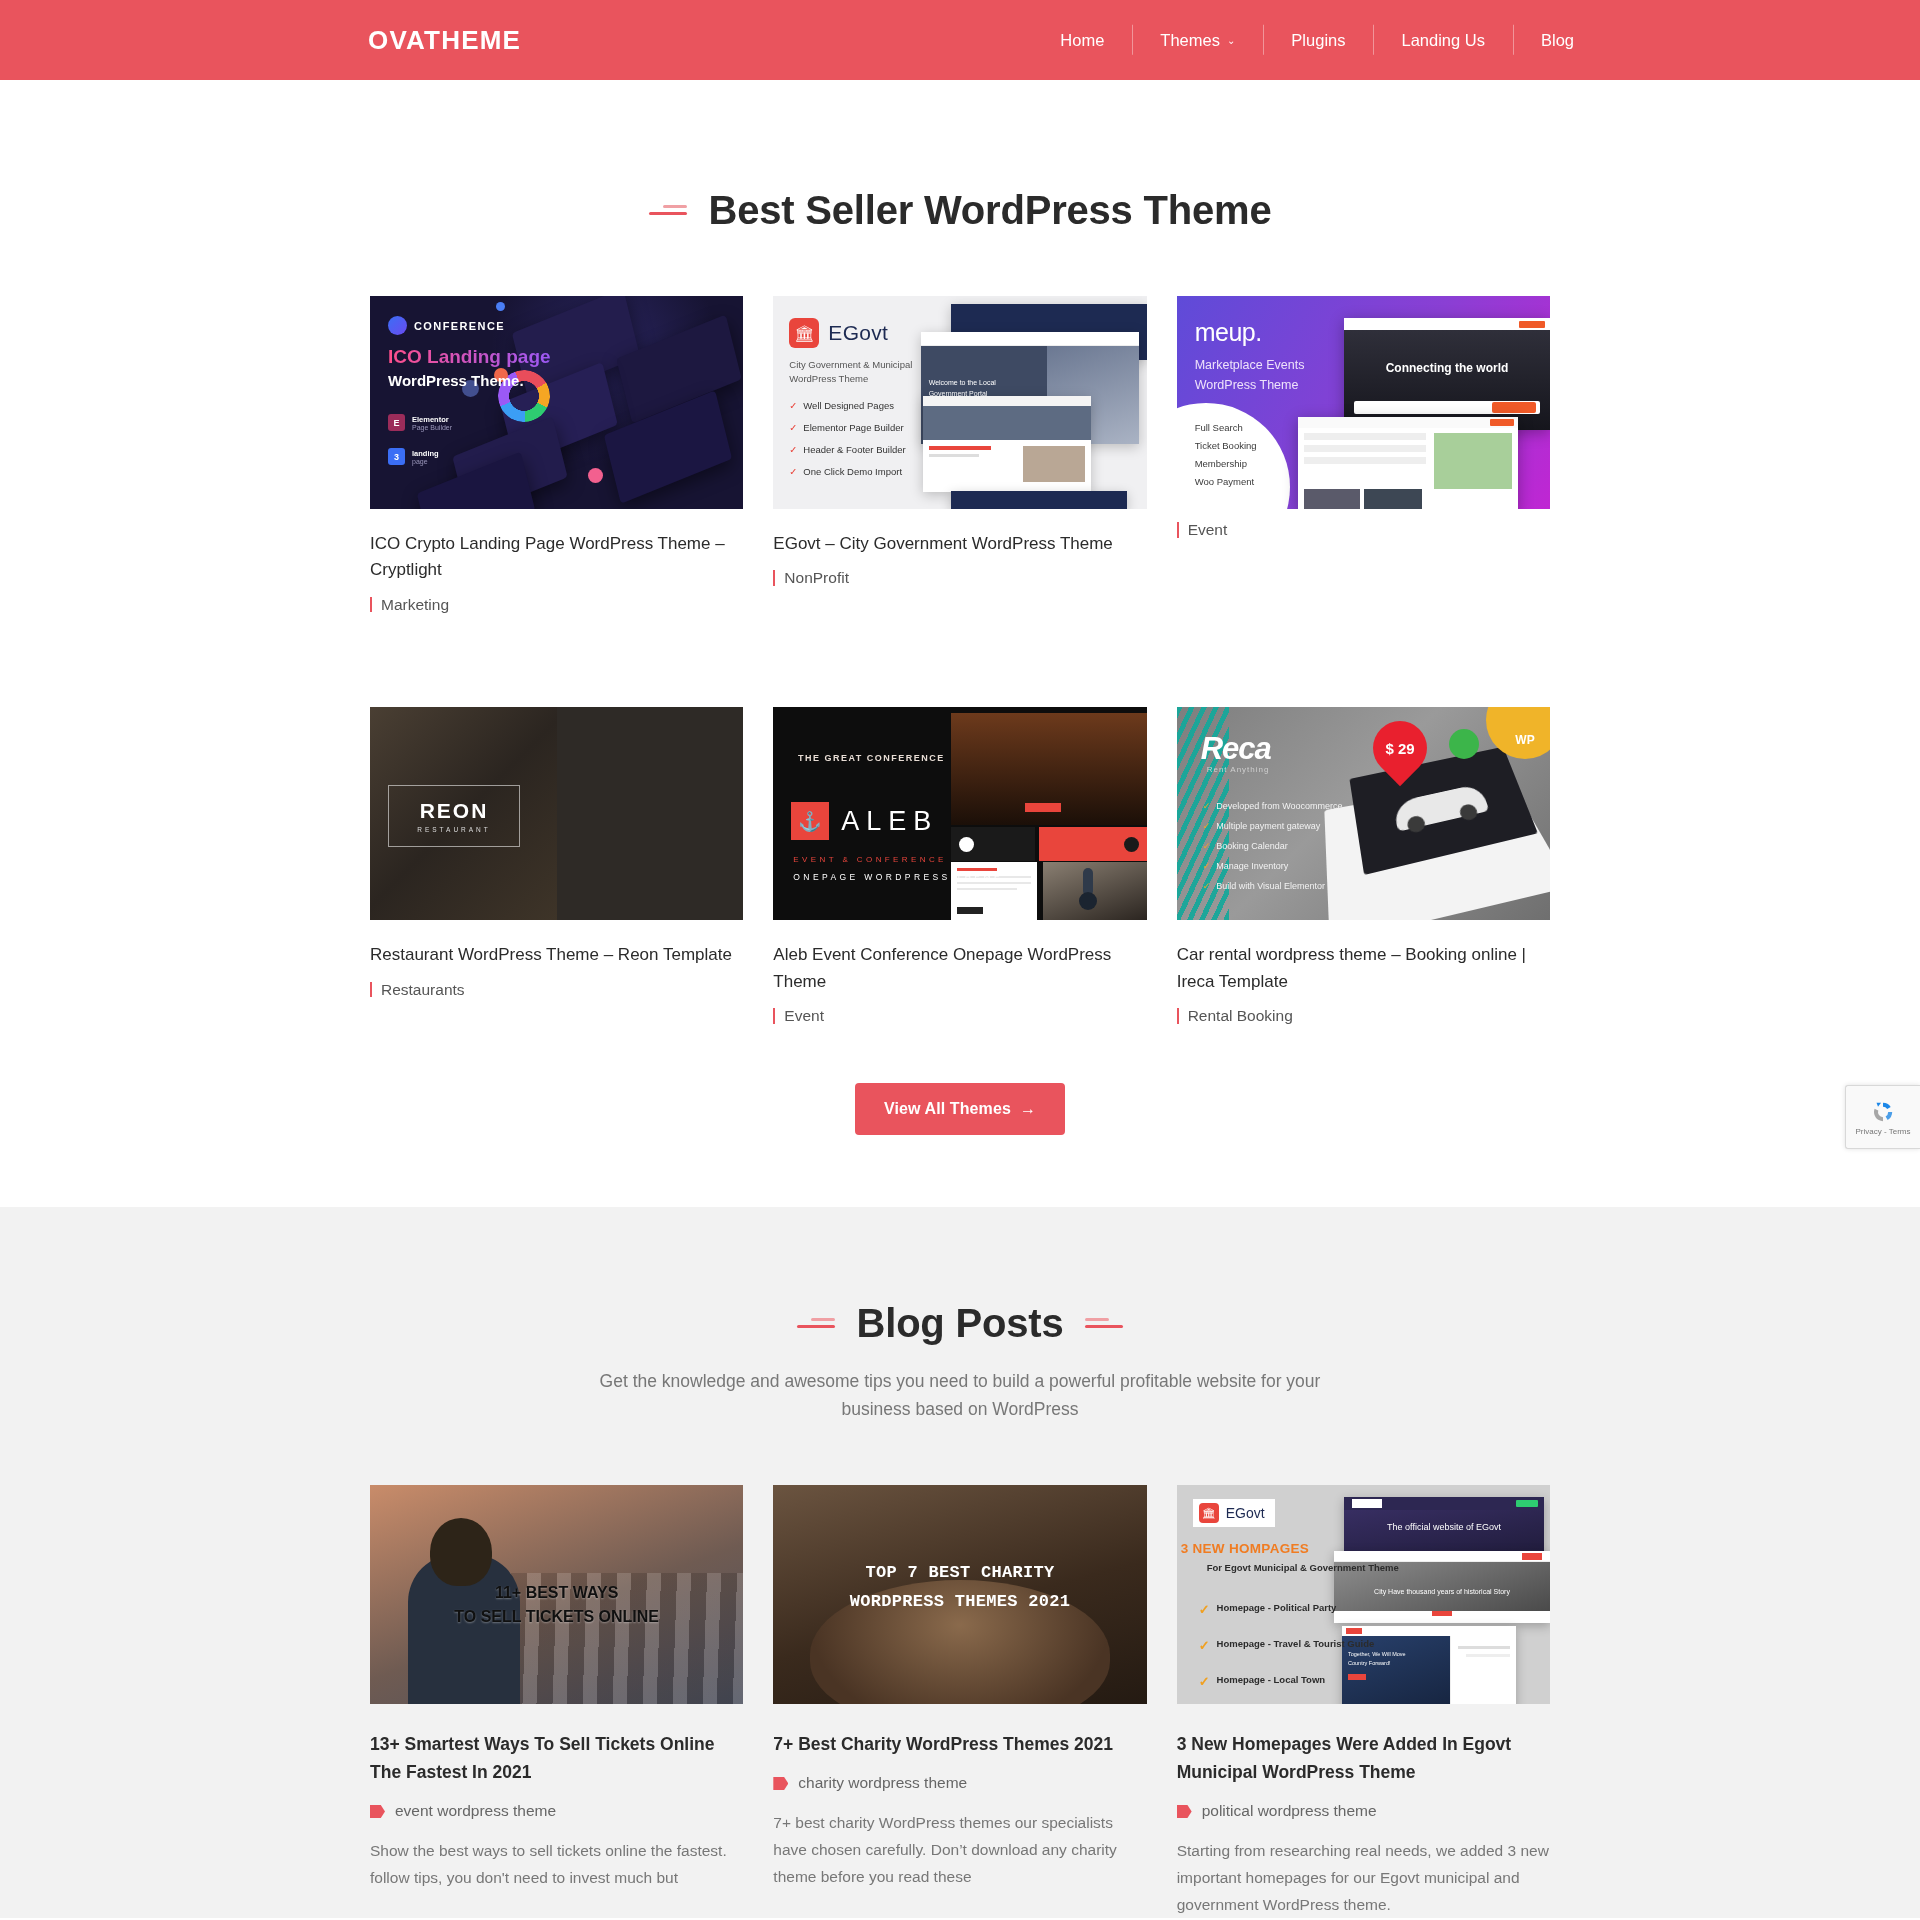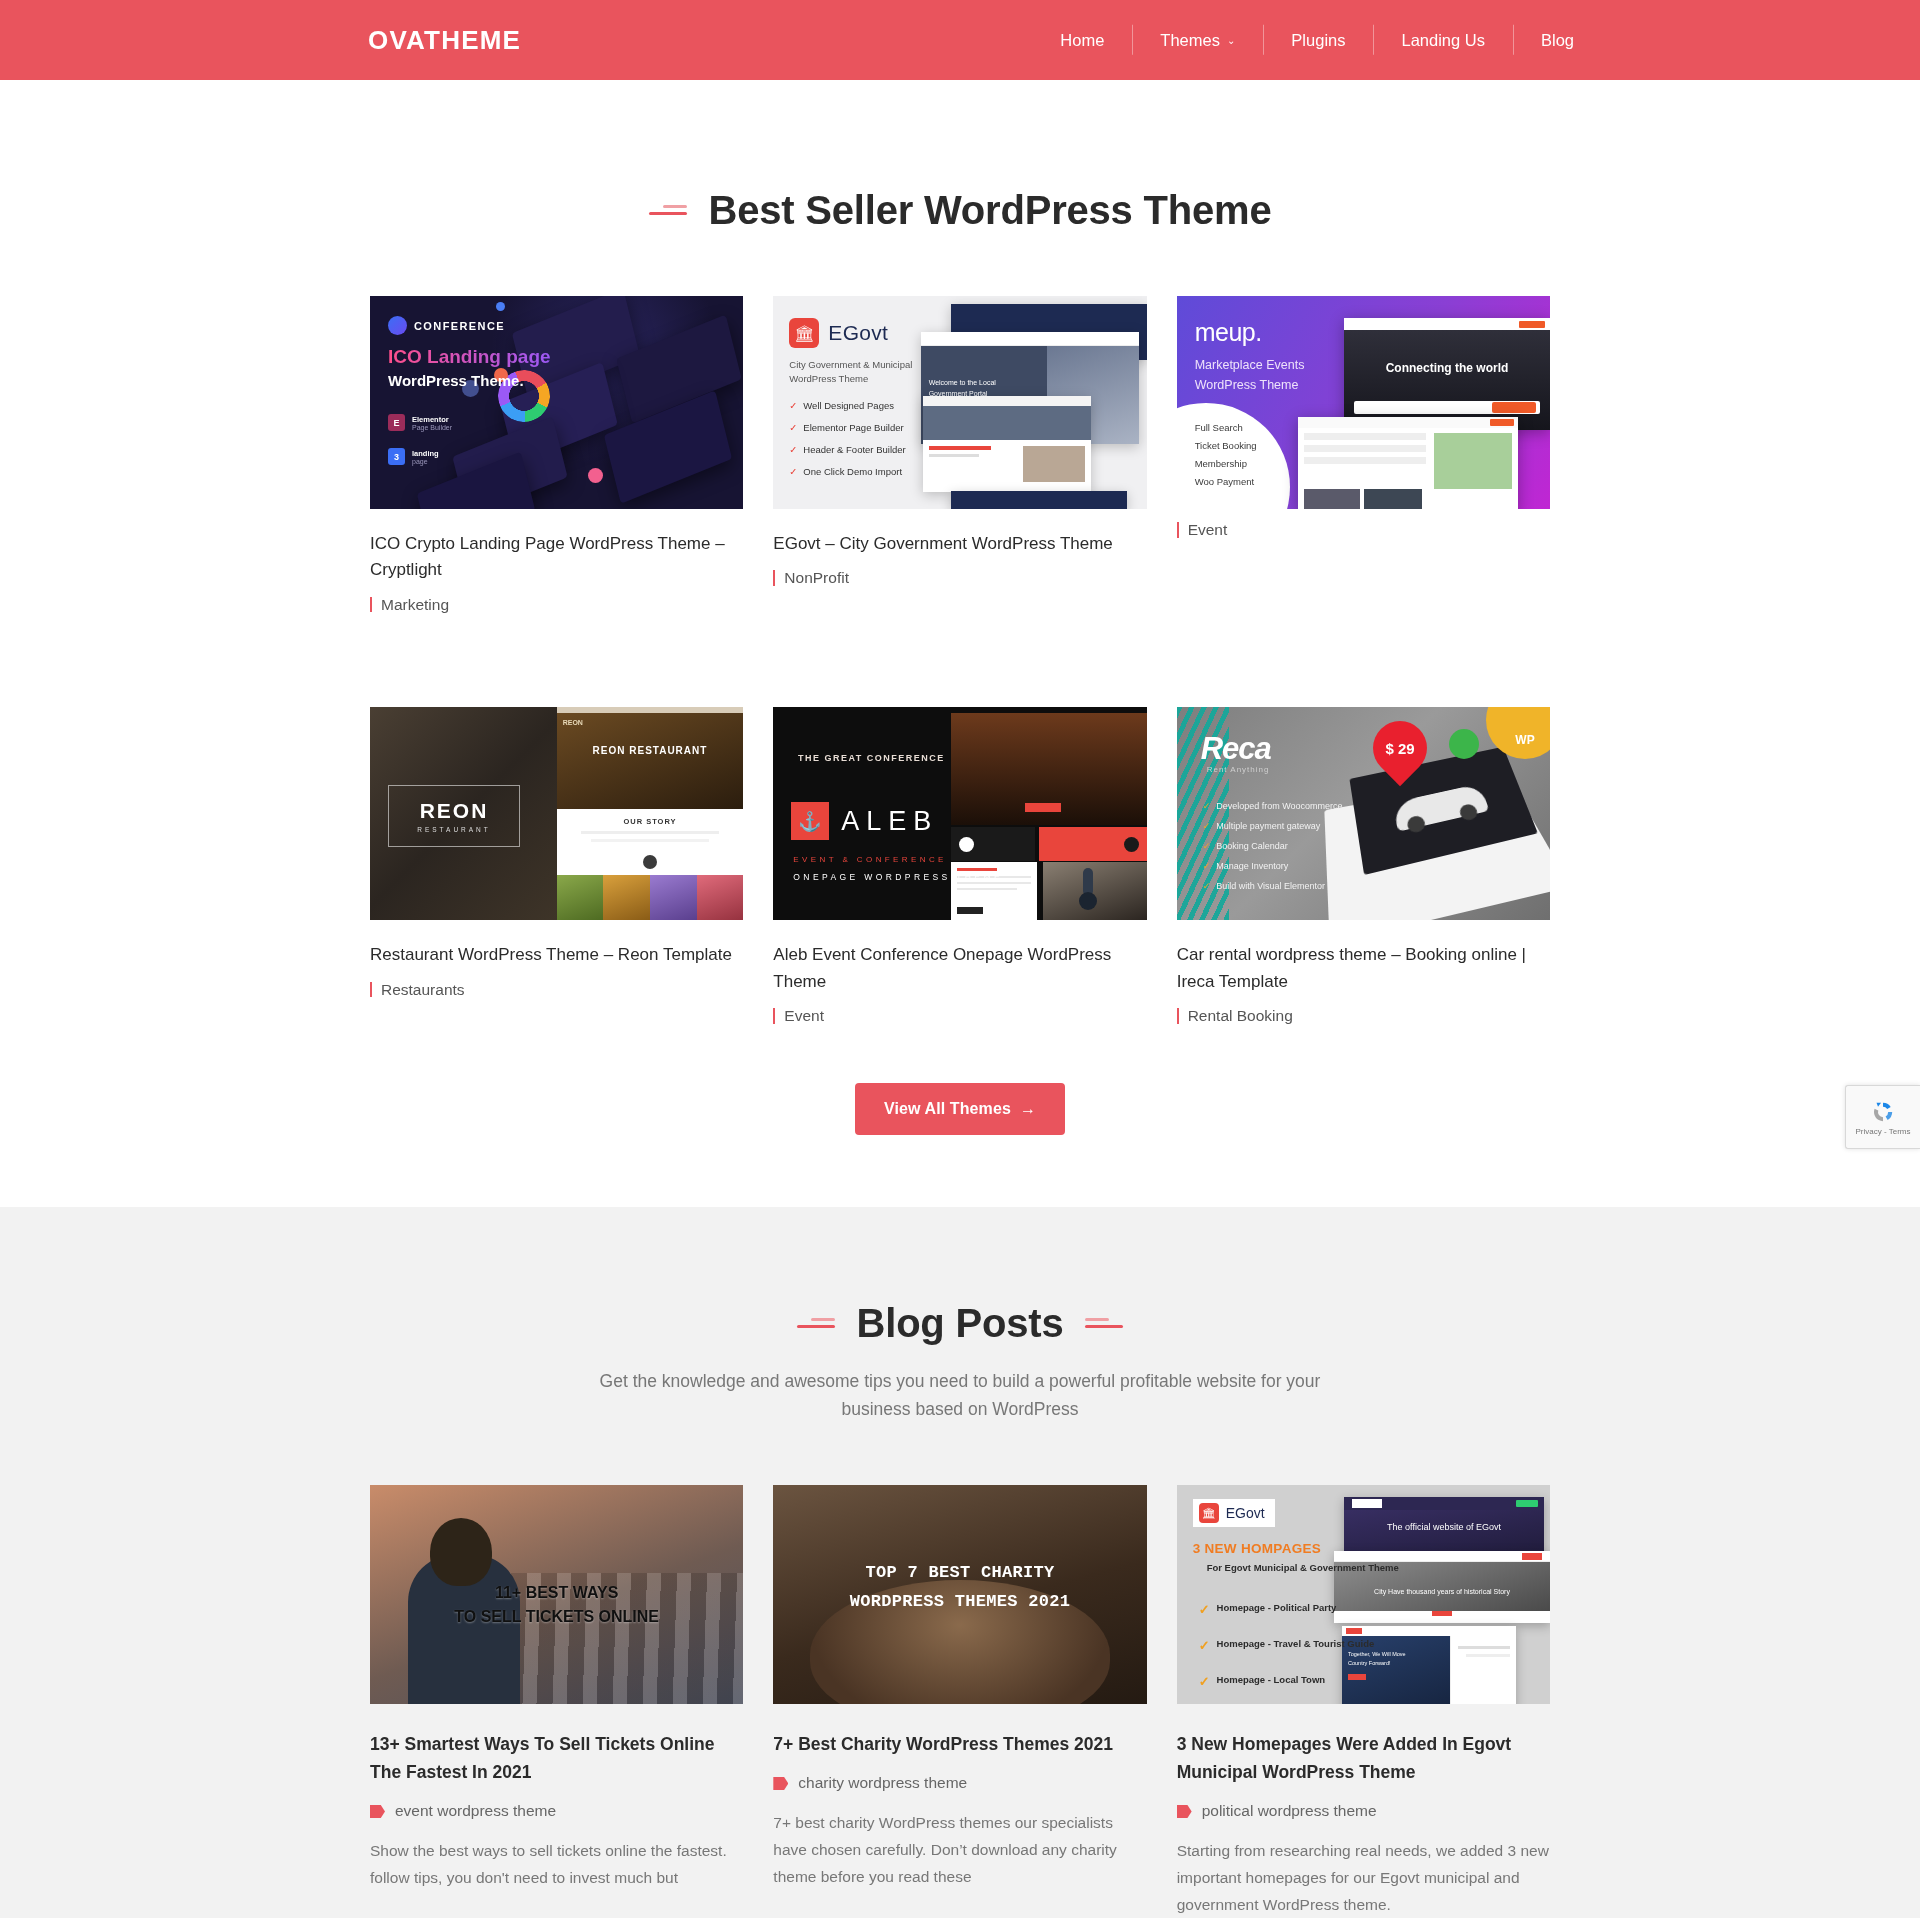--- a/index.html
+++ b/index.html
@@ -250,21 +250,21 @@
     background:radial-gradient(ellipse at 50% 30%,#8a6a4c,#4a3424 70%); }
   .b2 .cap{ position:absolute; left:0; right:0; top:74px; text-align:center;
     color:#fff; font-size:17px; font-weight:bold; line-height:1.7; letter-spacing:.3px;font-family:Liberation Mono, monospace;}
 
   .b3{ background:#d0d0d0; }
   .b3 .eg{ position:absolute; left:16px; top:14px; background:#fff; padding:4px 10px 4px 6px;
     display:flex; align-items:center; gap:7px; }
   .b3 .eg .ic{ width:20px;height:20px;border-radius:4px;background:#e9453c;
     display:flex;align-items:center;justify-content:center;color:#fff;font-size:11px;}
   .b3 .eg .nm{ font-size:14px; color:#1d2a52; }
-  .b3 .hd{ position:absolute; left:16px; top:56px; color:#f07c22; font-size:13.5px;
+  .b3 .hd{ position:absolute; left:4px; top:56px; color:#f07c22; font-size:13.5px;
     font-weight:bold; letter-spacing:.3px;}
   .b3 .sb{ position:absolute; left:30px; top:76px; font-size:9.5px; color:#2b2b2b;
     line-height:1.5; font-weight:bold;}
   .b3 .li{ position:absolute; left:22px; font-size:9.5px; color:#2b2b2b; display:flex;
     gap:7px; font-weight:bold; line-height:1.45;}
   .b3 .li b{ color:#f0a020; font-size:13px; }
   .b3 .scr{ position:absolute; background:#fff; box-shadow:0 3px 10px rgba(0,0,0,.25); overflow:hidden;}
   .b3 .purple{ background:linear-gradient(170deg,#3b3168,#1f1b3a); }
   .b3 .ct{ position:absolute; left:0;right:0; top:40%; text-align:center; color:#fff; font-size:9px;}
 </style>
@@ -431,34 +431,20 @@
         <div><span class="cat">Event</span></div>
       </article>
     </div>
 
     <div class="grid row2">
 
       <article class="theme-card">
         <div class="thumb">
           <div class="inner t4">
             <div class="food"></div>
-            <div class="right">
-              <div style="position:absolute;left:0;right:0;top:0;height:7px;background:#d8ccb8;"></div>
-              <div class="rhero"></div>
-              <div style="position:absolute;left:6px;top:12px;color:#e8d9b8;font-size:7px;font-weight:bold;">REON</div>
-              <div class="rt">REON RESTAURANT</div>
-              <div class="story">OUR STORY</div>
-              <div style="position:absolute;left:24px;right:24px;top:124px;height:3px;background:#eee;"></div>
-              <div style="position:absolute;left:34px;right:34px;top:132px;height:3px;background:#f2f2f2;"></div>
-              <div style="position:absolute;left:50%;top:148px;transform:translateX(-50%);width:14px;height:14px;border-radius:50%;background:#3b3b3b;"></div>
-              <div class="plate" style="left:0;width:25%;background:linear-gradient(160deg,#8aa84a,#4e6b22);"></div>
-              <div class="plate" style="left:25%;width:25%;background:linear-gradient(160deg,#d9a03c,#8a5c16);"></div>
-              <div class="plate" style="left:50%;width:25%;background:linear-gradient(160deg,#9a7bd0,#5a3f8e);"></div>
-              <div class="plate" style="left:75%;width:25%;background:linear-gradient(160deg,#e06b7b,#96323f);"></div>
-            </div>
             <div class="box">
               <span class="n">REON</span>
               <span class="s">RESTAURANT</span>
             </div>
           </div>
         </div>
         <h3 class="card-title">Restaurant WordPress Theme – Reon Template</h3>
         <div><span class="cat">Restaurants</span></div>
       </article>
 

